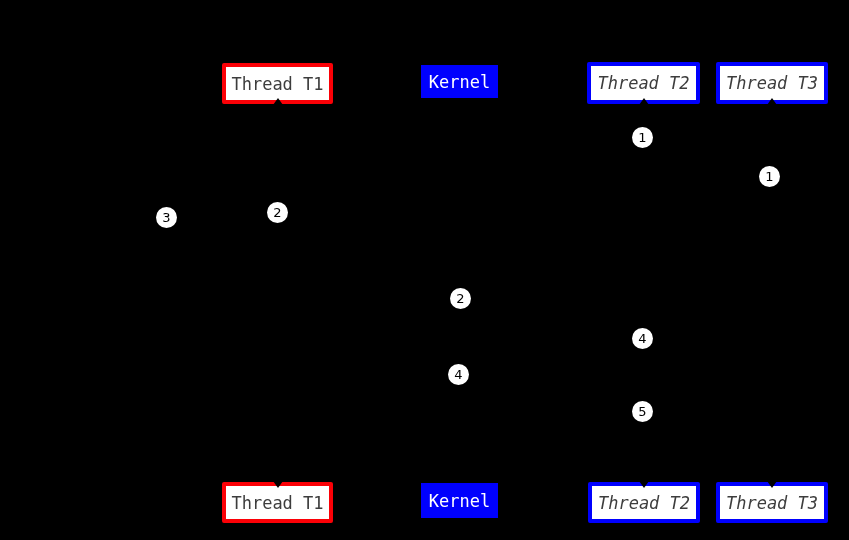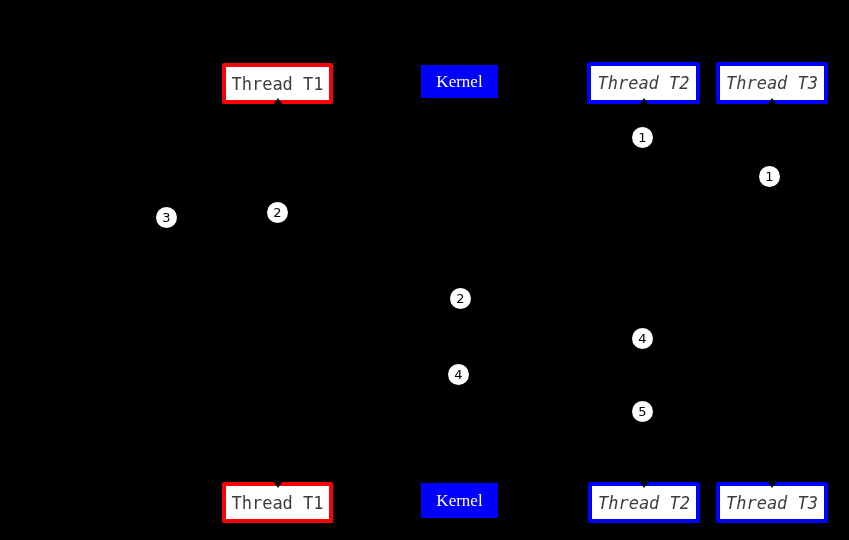--- a/index.html
+++ b/index.html
@@ -32,21 +32,20 @@
     .kernel-box {
       position: absolute;
       background: #0000fe;
       color: #ffffff;
       display: flex;
       align-items: center;
       justify-content: center;
       box-sizing: border-box;
       font-size: 17px;
       white-space: nowrap;
-      font-family: Liberation Serif, serif;
     }
     .marker {
       position: absolute;
       width: 21px;
       height: 21px;
       border-radius: 50%;
       background: #ffffff;
       color: #000000;
       display: flex;
       align-items: center;

